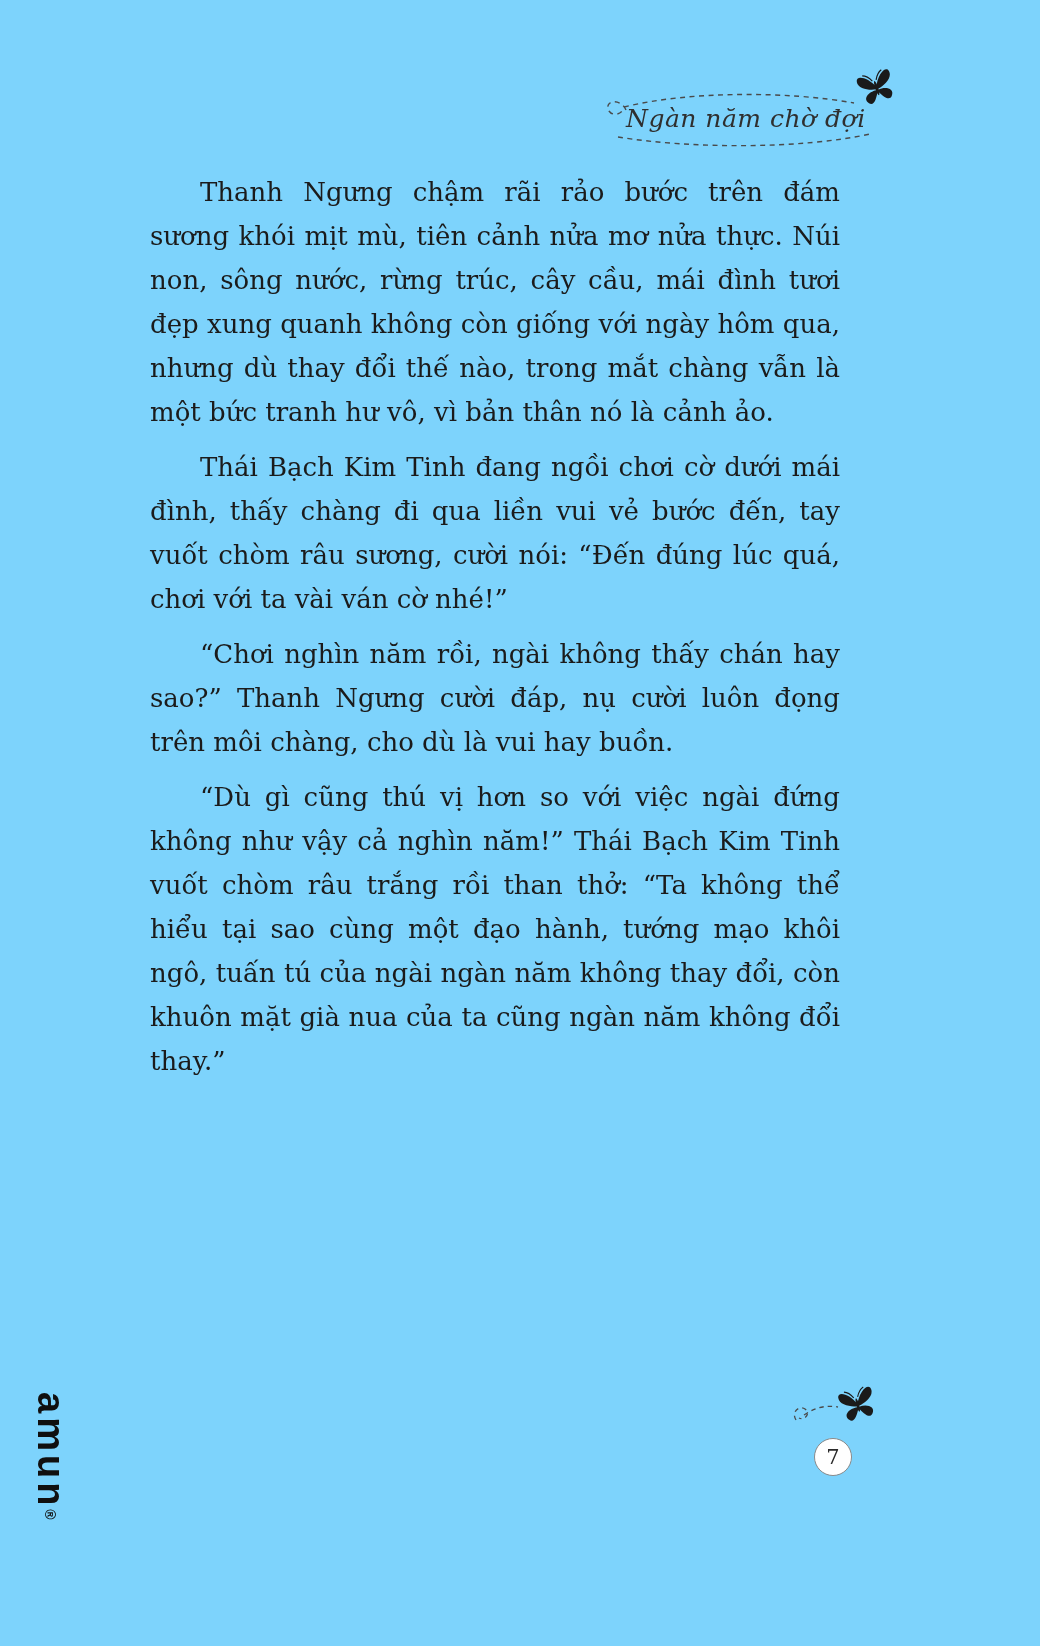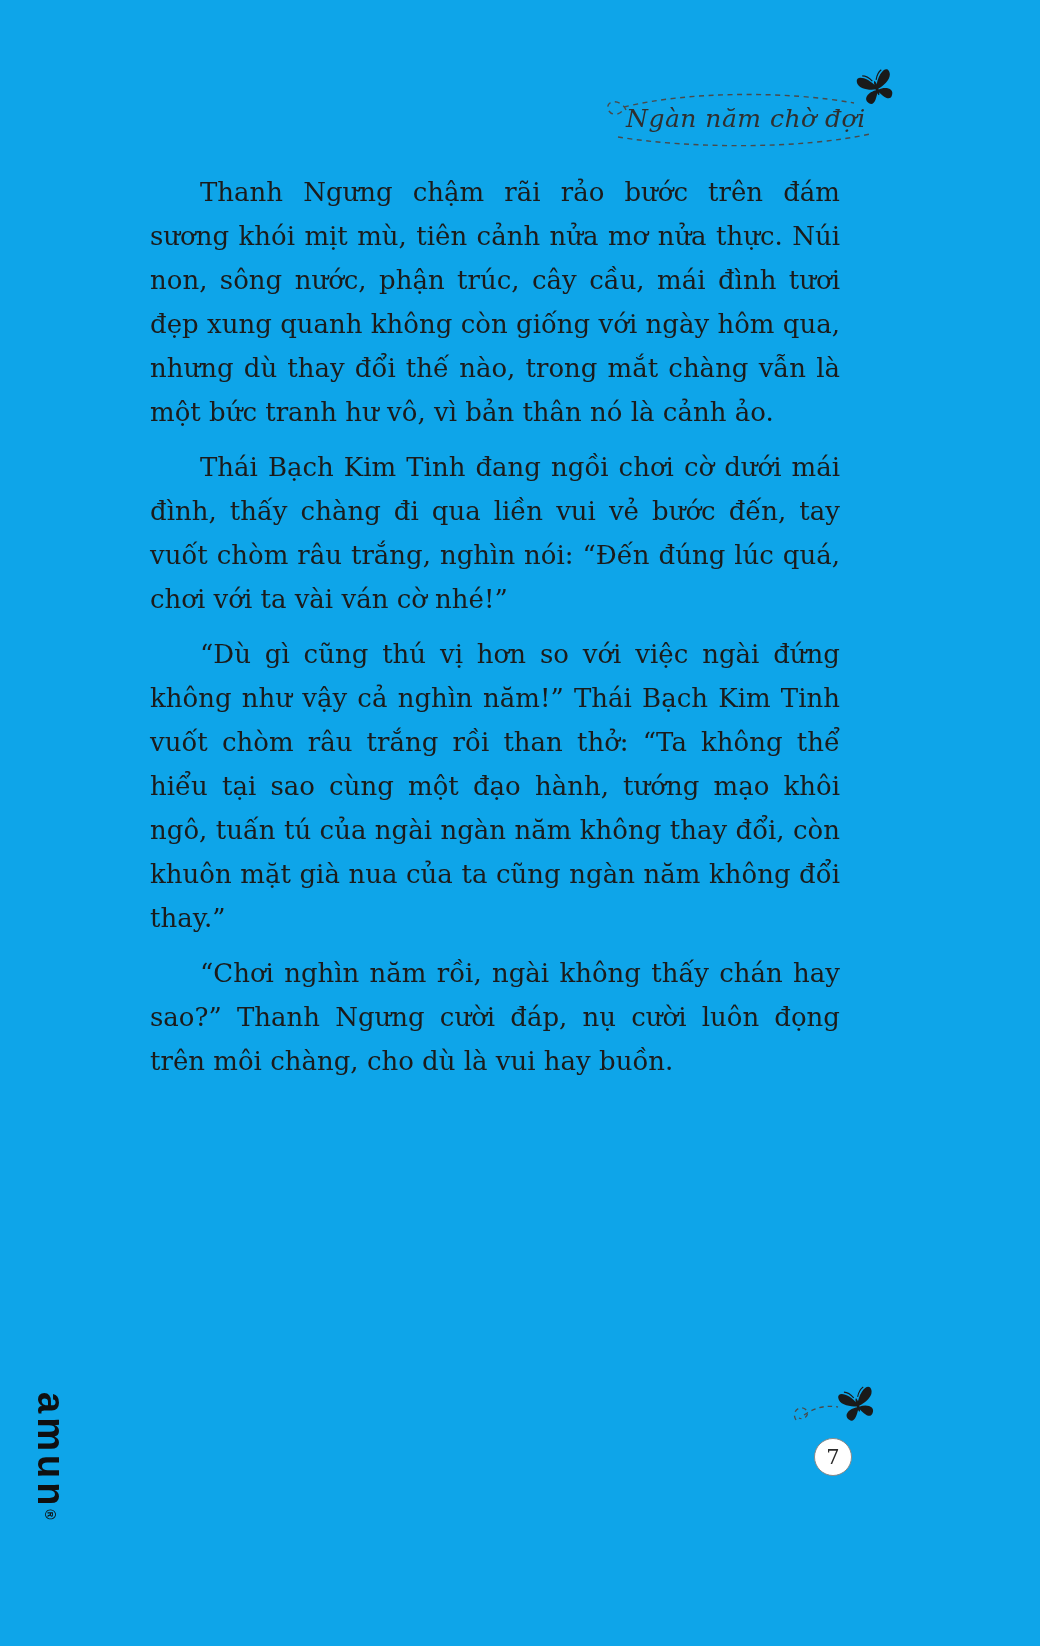--- a/index.html
+++ b/index.html
@@ -1,21 +1,21 @@
 <!DOCTYPE html>
 <html><head>
 <meta charset="utf-8">
 <style>
   * { margin:0; padding:0; box-sizing:border-box; }
   html, body { background:#ffffff; }
   .page {
     position:relative;
     width:1040px;
     height:1646px;
-    background:#0ea5e9;
+    background:#7dd3fc;
     overflow:hidden;
     font-family:"DejaVu Serif", serif;
   }
 
   
   .header { position:absolute; top:84px; left:596px; width:296px; height:74px; }
   .header-ornament { position:absolute; left:0; top:0; }
   .header-title {
     position:absolute; left:30px; top:20px; width:224px;
     text-align:center; white-space:nowrap;
@@ -80,24 +80,24 @@
           <path d="M24,22 C32,21 40,26 35,32 C31,37 26,29 23,23 Z"></path>
           <ellipse cx="23" cy="20" rx="1.5" ry="7.5"></ellipse>
         </g>
         <path d="M21,12 C19,8 16,5 13,4" stroke="#1a1a1a" stroke-width="1.2" fill="none"></path>
         <path d="M25,12 C27,8 30,5 33,4" stroke="#1a1a1a" stroke-width="1.2" fill="none"></path>
       </g>
     </svg>
   </div>
 
   <div class="body-text">
-    <p>Thanh Ngưng chậm rãi rảo bước trên đám sương khói mịt mù, tiên cảnh nửa mơ nửa thực. Núi non, sông nước, phận trúc, cây cầu, mái đình tươi đẹp xung quanh không còn giống với ngày hôm qua, nhưng dù thay đổi thế nào, trong mắt chàng vẫn là một bức tranh hư vô, vì bản thân nó là cảnh ảo.</p>
-    <p>Thái Bạch Kim Tinh đang ngồi chơi cờ dưới mái đình, thấy chàng đi qua liền vui vẻ bước đến, tay vuốt chòm râu trắng, nghìn nói: “Đến đúng lúc quá, chơi với ta vài ván cờ nhé!”</p>
+    <p>Thanh Ngưng chậm rãi rảo bước trên đám sương khói mịt mù, tiên cảnh nửa mơ nửa thực. Núi non, sông nước, rừng trúc, cây cầu, mái đình tươi đẹp xung quanh không còn giống với ngày hôm qua, nhưng dù thay đổi thế nào, trong mắt chàng vẫn là một bức tranh hư vô, vì bản thân nó là cảnh ảo.</p>
+    <p>Thái Bạch Kim Tinh đang ngồi chơi cờ dưới mái đình, thấy chàng đi qua liền vui vẻ bước đến, tay vuốt chòm râu sương, cười nói: “Đến đúng lúc quá, chơi với ta vài ván cờ nhé!”</p>
+    <p>“Chơi nghìn năm rồi, ngài không thấy chán hay sao?” Thanh Ngưng cười đáp, nụ cười luôn đọng trên môi chàng, cho dù là vui hay buồn.</p>
     <p>“Dù gì cũng thú vị hơn so với việc ngài đứng không như vậy cả nghìn năm!” Thái Bạch Kim Tinh vuốt chòm râu trắng rồi than thở: “Ta không thể hiểu tại sao cùng một đạo hành, tướng mạo khôi ngô, tuấn tú của ngài ngàn năm không thay đổi, còn khuôn mặt già nua của ta cũng ngàn năm không đổi thay.”</p>
-    <p>“Chơi nghìn năm rồi, ngài không thấy chán hay sao?” Thanh Ngưng cười đáp, nụ cười luôn đọng trên môi chàng, cho dù là vui hay buồn.</p>
   </div>
 
   <div class="logo">
     <span>amun</span><span class="reg">®</span>
   </div>
 
   <svg class="footer-mark" width="100" height="50" viewBox="0 0 100 50" aria-hidden="true">
     <g fill="none" stroke="#4a4a4a" stroke-width="1.3" stroke-dasharray="4.5 4">
       <path d="M8,36 C3,28 11,21 17,25 C23,29 17,37 11,34"></path>
       <path d="M16,31 C28,23 38,21 50,23"></path>

